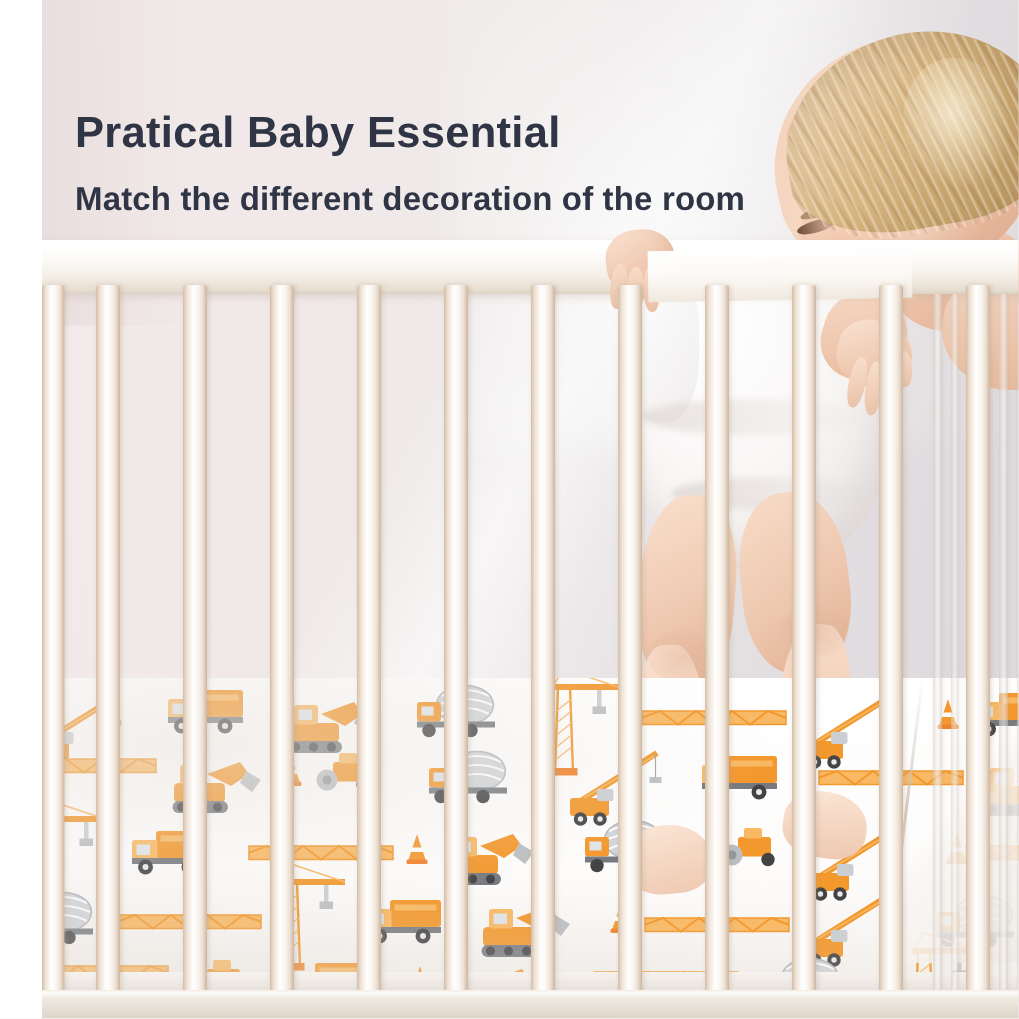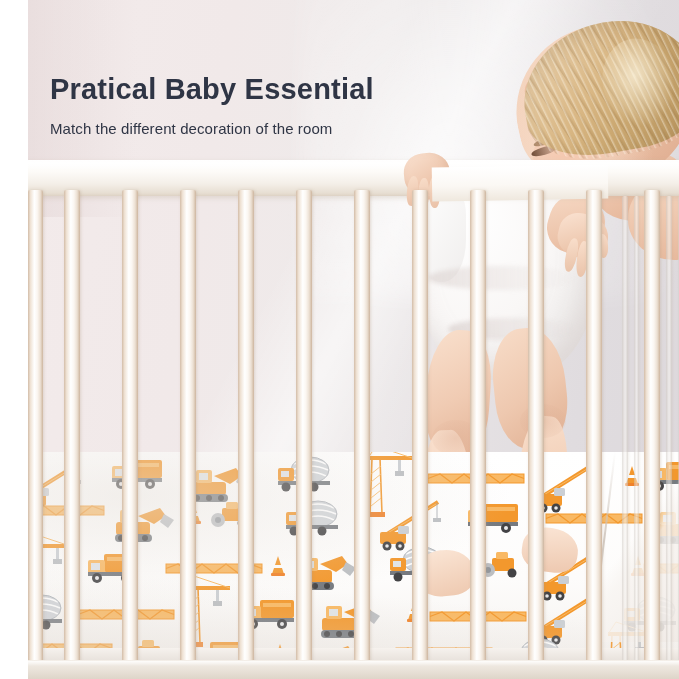--- a/index.html
+++ b/index.html
@@ -465,22 +465,22 @@
   .headline {
     margin: 0;
     font-size: 29px;
     font-weight: bold;
     line-height: 1.1;
     letter-spacing: 0.2px;
     color: #2f3545;
   }
   .subhead {
     margin: 14px 0 0 0;
-    font-size: 15px;
-    font-weight: normal;
+    font-size: 22px;
+    font-weight: bold;
     line-height: 1.15;
     letter-spacing: 0.1px;
     color: #2f3545;
   }
 </style>
 </head>
 <body>
 
 <div id="scene">
 

